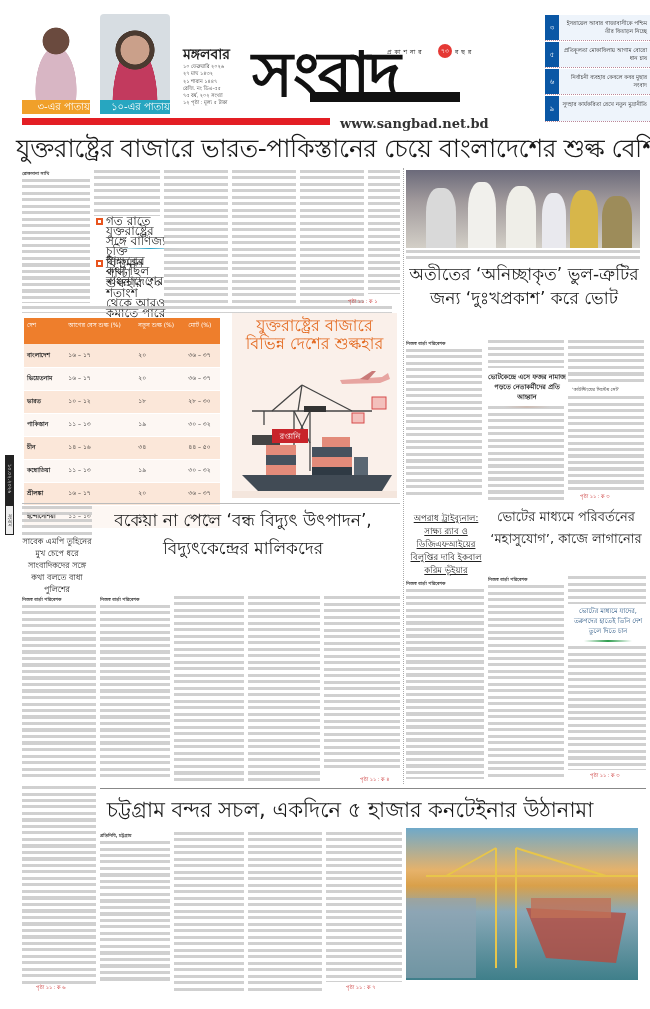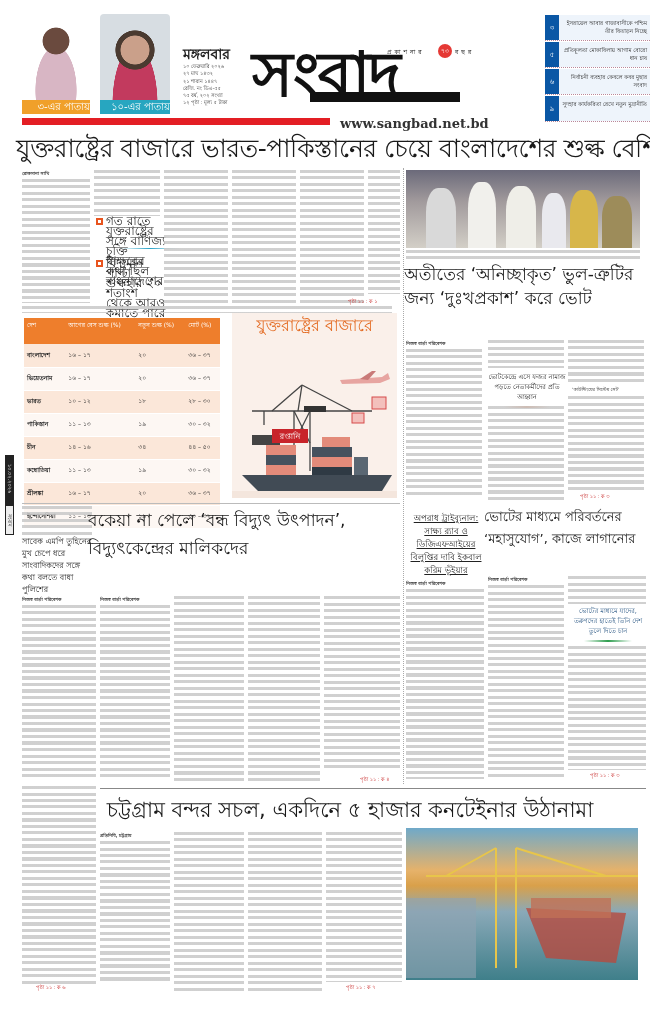--- a/index.html
+++ b/index.html
@@ -38,21 +38,21 @@
   .callout .bullet { position: absolute; left: 0; top: 2px; width: 7px; height: 7px; background: #e8541e; }
   .callout .bullet::after { content: ""; position: absolute; left: 2px; top: 2px; width: 3px; height: 3px; background: #fff; }
   .callout-sep { position: absolute; height: 1px; background: linear-gradient(to right, transparent, #2aa3c8, transparent); }
 
   
   .photo-rally { position: absolute; left: 406px; top: 170px; width: 234px; height: 78px; overflow: hidden;
     background: linear-gradient(180deg, #6b6a7a 0%, #a19a9c 40%, #d3cfc7 100%); }
   .person { position: absolute; bottom: 0; border-radius: 40% 40% 0 0; }
   .caption { position: absolute; font-size: 4px; line-height: 6px; color: #555; }
 
-  .sub-headline { position: absolute; font-size: 17px; line-height: 24px; color: #1c1c1c; text-align: left; white-space: nowrap; }
+  .sub-headline { position: absolute; font-size: 17px; line-height: 24px; color: #1c1c1c; text-align: center; white-space: nowrap; }
 
   
   .tariff-table { position: absolute; left: 24px; top: 318px; width: 196px; border-collapse: collapse; font-size: 6px; }
   .tariff-table th { background: #ee7e2c; color: #fff; font-weight: normal; text-align: left; padding: 2px 3px; height: 26px; vertical-align: top; line-height: 9px; }
   .tariff-table td { padding: 2px 3px; height: 23px; color: #222; border-bottom: 1px solid #fff; }
   .tariff-table tr.alt td { background: #fbe7d9; }
   .tariff-table tr.norm td { background: #fdf7f3; }
   .tariff-table td.country { font-weight: bold; }
 
   
@@ -178,21 +178,21 @@
   <div>জন্য ‘দুঃখপ্রকাশ’ করে ভোট</div>
 </div>
 
 <div class="col" style="left:406px;top:340px;width:76px;height:160px;">
   <div class="byline">নিজস্ব বার্তা পরিবেশক</div>
   <div class="lines" style="height:148px;"></div>
 </div>
 <div class="col" style="left:488px;top:340px;width:76px;height:28px;">
     <div class="lines"></div>
   </div>
-<div class="quote-box" style="left:488px;top:372px;width:78px;">
+<div class="quote-box" style="left:488px;top:372px;width:78px;font-weight:bold;">
   <div>ভোটকেন্দ্রে এসে ফজর নামাজ পড়তে নেতাকর্মীদের প্রতি আহ্বান</div>
   <div class="uline"></div>
 </div>
 <div class="col" style="left:488px;top:406px;width:76px;height:94px;">
     <div class="lines"></div>
   </div>
 <div class="col" style="left:568px;top:340px;width:76px;height:44px;">
     <div class="lines"></div>
   </div>
 <div class="col" style="left:572px;top:386px;width:74px;height:8px;color:#222;font-size:4.5px;">‘কাউন্টিংয়ের সিস্টেম সেট’</div>
@@ -261,20 +261,21 @@
         <td>১১ – ১৩</td>
         <td>১৯</td>
         <td>৩০ – ৩২</td>
       </tr>
     </tbody>
 </table>
 
 <div class="infographic">
   <div class="info-title">
     <div>যুক্তরাষ্ট্রের বাজারে</div>
+    <div>বিভিন্ন দেশের শুল্কহার</div>
   </div>
   <svg width="165" height="185" style="position:absolute;left:0;top:0;">
 
     <g>
       <path d="M108 67 L150 64 L156 60 L158 66 L148 70 L110 71 Z" fill="#e7a5a1"></path>
       <path d="M128 66 L140 58 L144 58 L136 67 Z" fill="#c97a78"></path>
     </g>
     <rect x="140" y="84" width="14" height="12" fill="#f3c0bc" stroke="#d64b4b" stroke-width="1"></rect>
     <rect x="120" y="100" width="12" height="10" fill="#f3c0bc" stroke="#d64b4b" stroke-width="1"></rect>
 

